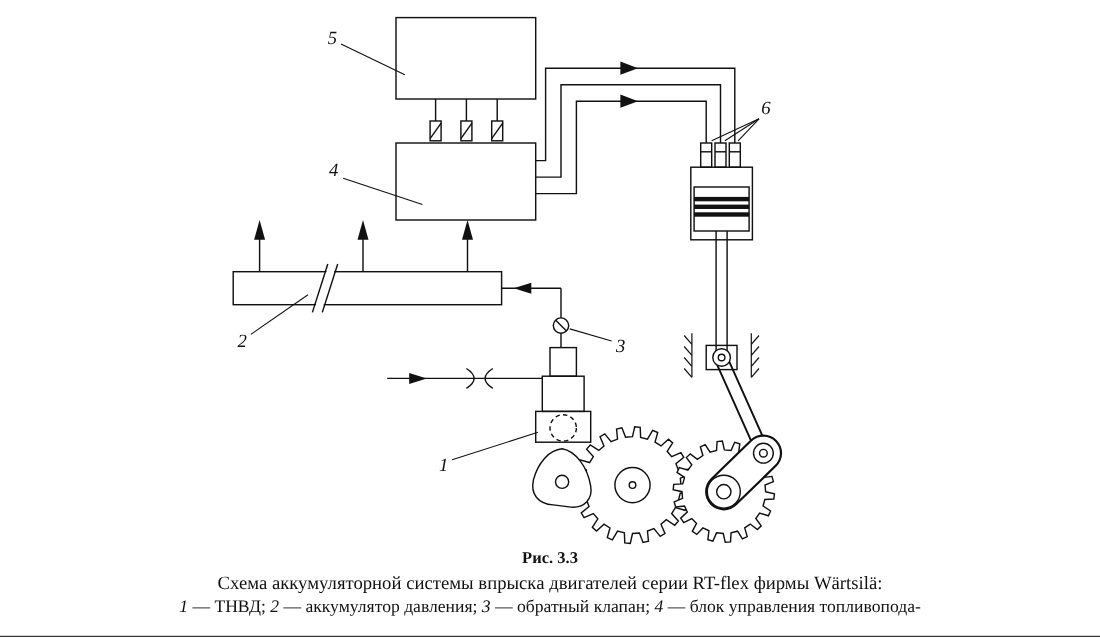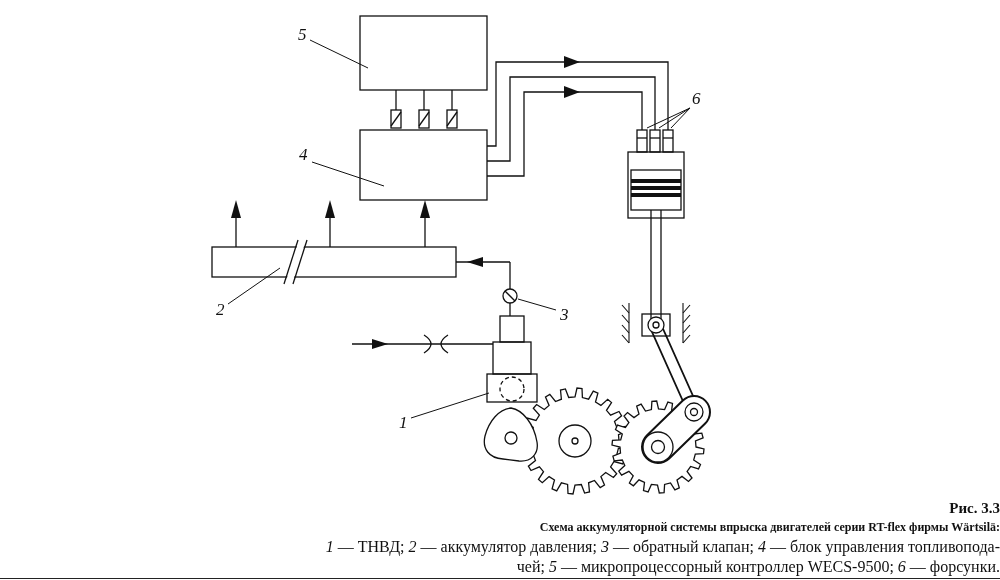--- a/index.html
+++ b/index.html
@@ -1,22 +1,22 @@
 <!DOCTYPE html>
 <html><head>
 <meta charset="utf-8">
 <style>
   html,body{margin:0;padding:0;background:#fff;}
   .page{position:relative;width:1000px;height:580px;background:#fff;overflow:hidden;
         font-family:"Liberation Serif",serif;color:#111;}
   svg{display:block;}
   .num{font:italic 17px "Liberation Serif",serif;fill:#111;}
-  .caption{width:1000px;text-align:right;color:#111;}
+  .caption{width:1000px;text-align:center;color:#111;}
   .fig{font-size:15px;font-weight:bold;margin-top:3px;}
-  .title{font-size:12px;font-weight:bold;margin-top:3px;}
+  .title{font-size:17px;font-weight:normal;margin-top:3px;}
   .legend{margin-top:2px;}
   .legend-line{font-size:16px;line-height:1.22;}
   .it{font-style:italic;}
   .bottom-rule{position:absolute;left:0;bottom:1px;width:1000px;height:1px;background:#222;}
 </style>
 </head>
 <body>
 
 <div class="page">
 
@@ -174,18 +174,17 @@
       <text class="num" x="560" y="320">3</text>
       <text class="num" x="692" y="104">6</text>
     </g>
   </svg>
 
   <div class="caption">
     <div class="fig">Рис. 3.3</div>
     <div class="title">Схема аккумуляторной системы впрыска двигателей серии RT-flex фирмы Wärtsilä:</div>
     <div class="legend">
         <div class="legend-line"><span class="it">1</span><span> — ТНВД; </span><span class="it">2</span><span> — аккумулятор давления; </span><span class="it">3</span><span> — обратный клапан; </span><span class="it">4</span><span> — блок управления топливопода-</span></div>
-        <div class="legend-line"><span>чей; </span><span class="it">5</span><span> — микропроцессорный контроллер WECS-9500; </span><span class="it">6</span><span> — форсунки.</span></div>
       </div>
   </div>
 
   <div class="bottom-rule"></div>
 </div>
 
 </body></html>

